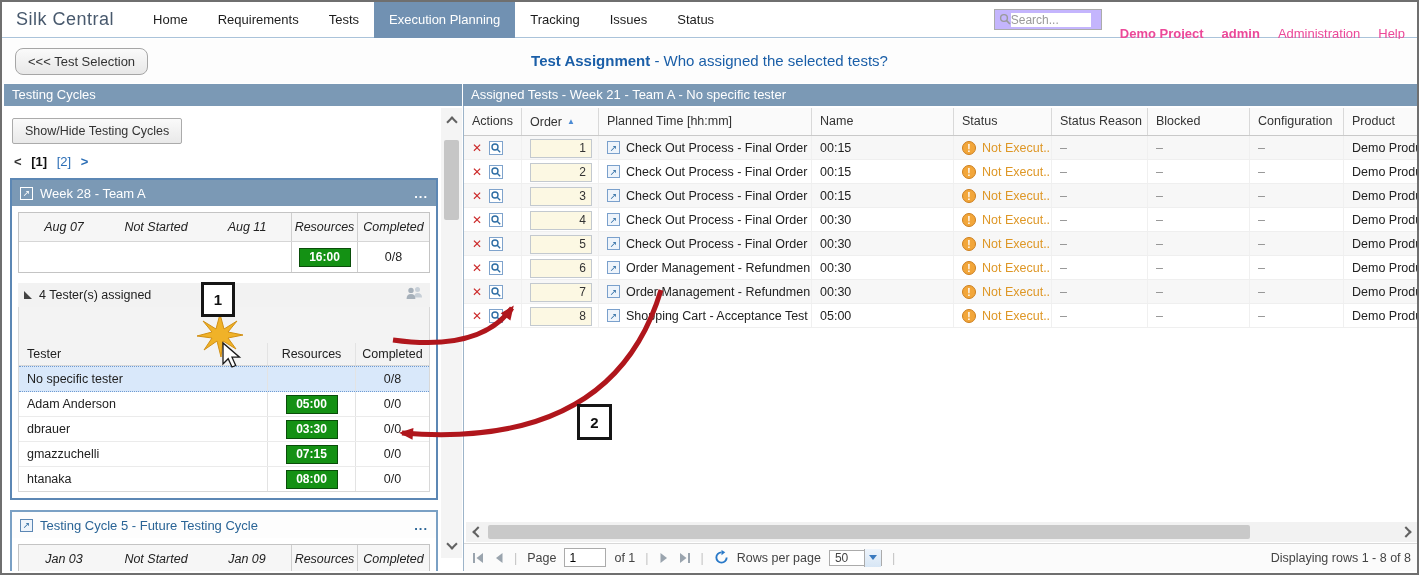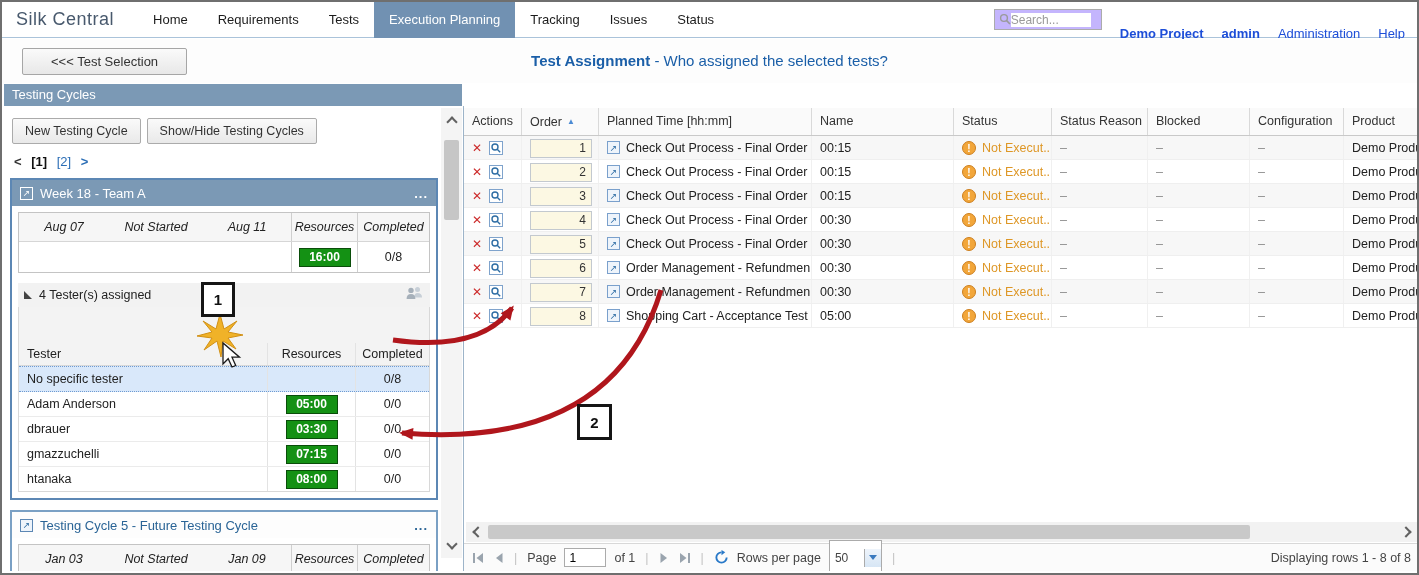--- a/index.html
+++ b/index.html
@@ -10,26 +10,26 @@
   
   .nav { position:absolute; left:0; top:0; right:0; height:36px; background:#fff; border-bottom:1px solid #aac3da; display:flex; align-items:center; }
   .brand { font-size:18px; color:#48596d; margin:0 24px 0 14px; letter-spacing:.5px; white-space:nowrap; }
   .tabs { display:flex; align-items:stretch; height:36px; }
   .tab { display:flex; align-items:center; padding:0 15px; font-size:13px; color:#1c1c1c; cursor:pointer; white-space:nowrap;text-align:center; }
   .tab.active { background:#7191b2; color:#fff; }
   .nav-right { margin-left:auto; display:flex; align-items:center; gap:18px; padding-right:12px; }
   .searchbox { display:flex; align-items:center; width:108px; height:21px; border:1px solid #ababab; background:#c4b5fd; padding:0 4px; }
   .searchbox input { border:none; outline:none; width:80px; font-size:12px; color:#555; font-family:"Liberation Sans",sans-serif; }
   .searchbox input::placeholder { color:#9a9a9a; }
-  .navlink { font-size:13px; color:#1d4ed8; white-space:nowrap; cursor:pointer;margin-top:27px; }
+  .navlink { font-size:13px; color:#ec4899; white-space:nowrap; cursor:pointer;margin-top:27px; }
   .navlink.b { font-weight:bold; }
 
   
   .toolbar { position:absolute; left:0; top:37px; right:0; height:44px; background:#fdfdfd; }
-  .backbtn { position:absolute; left:20px; top:9px; padding:5px 28px; font-size:13px; color:#333; background:linear-gradient(#fafafa,#e8e8e8); border:1px solid #a6a6a6; border-radius:2px; cursor:pointer; }
+  .backbtn { position:absolute; left:13px; top:9px; padding:5px 12px; font-size:13px; color:#333; background:linear-gradient(#fafafa,#e8e8e8); border:1px solid #a6a6a6; border-radius:8px; cursor:pointer; }
   .ttl { position:absolute; left:0; right:0; top:13px; text-align:center; font-size:15px; color:#1b5fa8; }
   .ttl .b { font-weight:bold; }
 
   
   .sec-head { position:absolute; height:22px; background:#7b99b5; color:#fff; font-size:13px; line-height:22px; padding-left:8px; white-space:nowrap; overflow:hidden; }
   .lp-head { left:2px; top:82px; width:458px; }
   .rp-head { left:461px; top:82px; width:956px; }
 
   
   .lp { position:absolute; left:2px; top:104px; width:437px; bottom:2px; background:#fff; overflow:hidden; }
@@ -111,21 +111,21 @@
   
   .hscroll { position:absolute; left:2px; right:2px; bottom:29px; height:20px; background:#f2f2f2; display:flex; align-items:center; }
   .hs-btn { width:20px; height:20px; display:flex; align-items:center; justify-content:center; cursor:pointer; }
   .hs-thumb { height:14px; background:#c9c9c9; border-radius:2px; width:762px; margin-left:2px; cursor:pointer; }
 
   
   .rp-footer { position:absolute; left:0; right:0; bottom:0; height:28px; background:#fbfbfb; border-top:1px solid #d8d8d8; display:flex; align-items:center; font-size:12.5px; color:#444; padding:0 8px; gap:8px; }
   .pgico { display:inline-flex; cursor:pointer; }
   .vsep { color:#c4c4c4; margin:0 2px; }
   .pageinput { width:42px; height:19px; border:1px solid #ababab; font-size:12px; padding:0 4px; font-family:"Liberation Sans",sans-serif; }
-  .rpp { display:flex; align-items:center; height:36px; border:1px solid #ababab; background:#fff; cursor:pointer; }
+  .rpp { display:flex; align-items:center; height:16px; border:1px solid #ababab; background:#fff; cursor:pointer; }
   .rpp .val { width:34px; padding-left:5px; font-size:12px; }
   .rpp .arr { width:17px; height:18px; background:linear-gradient(#eef4fb,#d7e6f5); border-left:1px solid #ababab; display:flex; align-items:center; justify-content:center; }
   .rpp .arr .tri2 { width:0; height:0; border-left:4px solid transparent; border-right:4px solid transparent; border-top:5px solid #3a7abf; }
   .disprows { margin-left:auto; color:#444; white-space:nowrap; }
 
   
   .anno-svg { position:absolute; left:0; top:0; z-index:50; pointer-events:none; }
   .anno-box { position:absolute; z-index:51; background:#fff; border:3px solid #151515; font-size:15px; font-weight:bold; color:#111; display:flex; align-items:center; justify-content:center; pointer-events:none; }
   .box1 { left:199px; top:280px; width:34px; height:35px; }
   .box2 { left:575px; top:402px; width:35px; height:36px; }
@@ -162,37 +162,37 @@
       <span class="navlink">Help</span>
     </div>
   </div>
 
   <div class="toolbar">
     <button class="backbtn">&lt;&lt;&lt; Test Selection</button>
     <div class="ttl"><span class="b">Test Assignment</span><span> - Who assigned the selected tests?</span></div>
   </div>
 
   <div class="sec-head lp-head">Testing Cycles</div>
+  <div class="sec-head rp-head">Assigned Tests - Week 21 - Team A - No specific tester</div>
 
   <div class="lp">
     <div class="lp-btns">
-      <button class="btn">New Testing Cycle</button>
       <button class="btn">Show/Hide Testing Cycles</button>
     </div>
     <div class="pager">
       <span class="pg-prev">&lt;</span>
       <span class="pg-cur">[1]</span>
       <span class="pg-link">[2]</span>
       <span class="pg-next">&gt;</span>
     </div>
 
     <div class="cycle">
       <div class="cyc-head sel">
         <span class="openbox w">↗</span>
-        <span>Week 18 - Team A</span>
+        <span>Week 28 - Team A</span>
         <span class="cyc-menu">...</span>
       </div>
       <div class="cyc-body">
         <div class="sumtab">
           <div class="sumrow hd">
             <div>Aug 07</div>
             <div>Not Started</div>
             <div>Aug 11</div>
             <div class="bL">Resources</div>
             <div class="bL">Completed</div>

